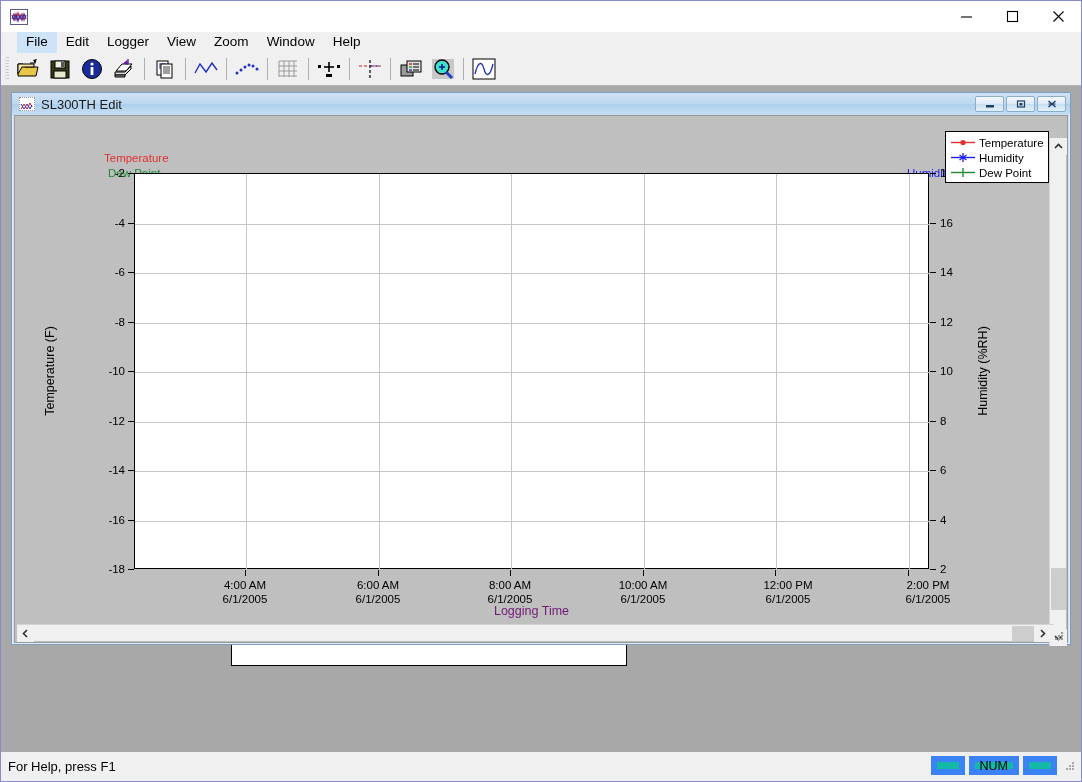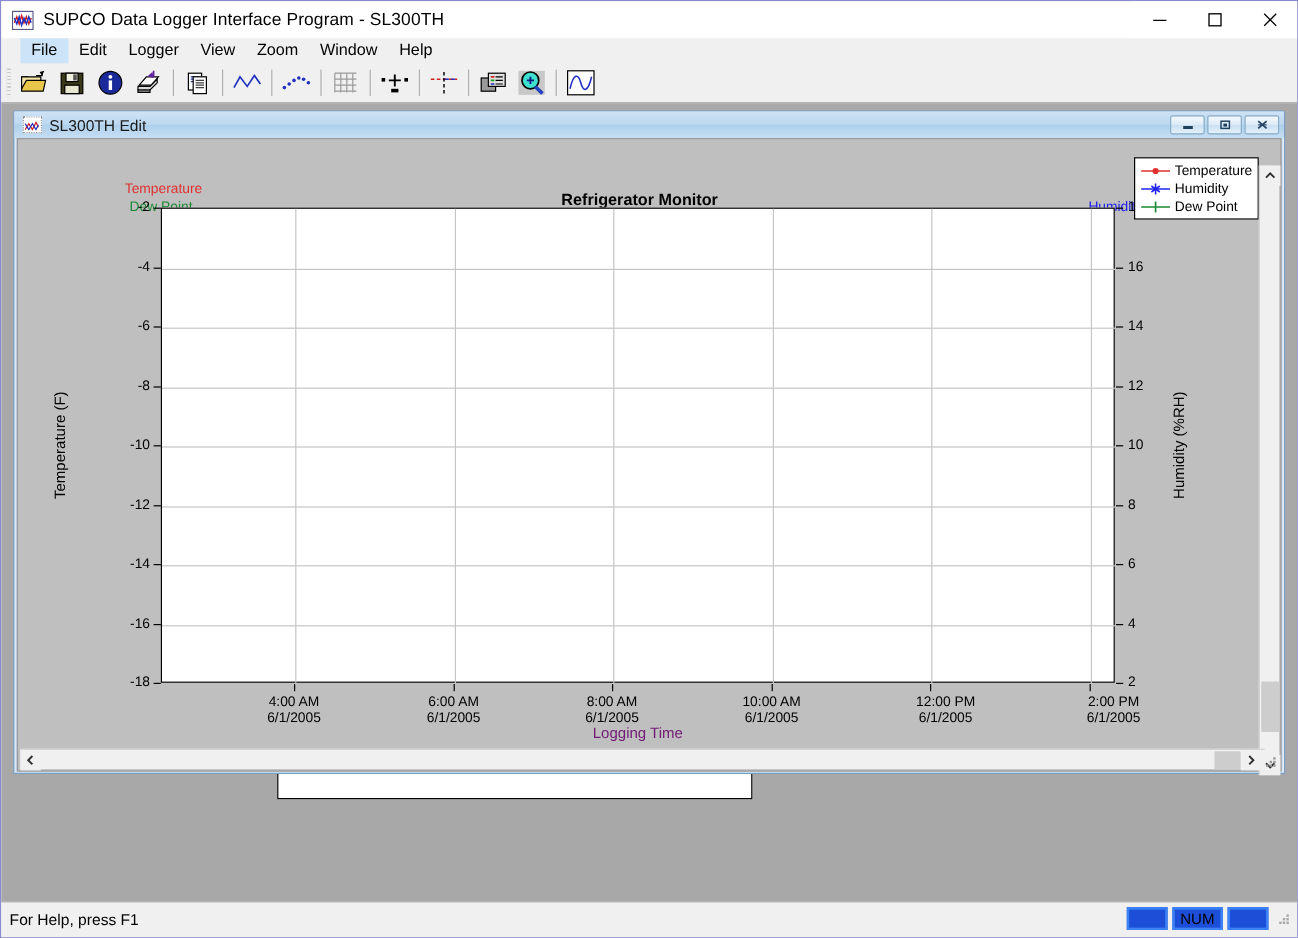--- a/index.html
+++ b/index.html
@@ -294,42 +294,41 @@
   }
   .status-text {
     font-size: 13px; color: #000; margin-left: 7px;
   }
   .status-panes {
     position: absolute; right: 4px; top: 4px;
     display: flex; gap: 4px; align-items: center;
   }
   .status-pane {
     height: 19px; min-width: 34px;
-    border: 2px solid #3b82f6;
-    background: #1d4ed8;
+    border: 6px solid #3b82f6;
+    background: #14b8a6;
     display: flex; align-items: center; justify-content: center;
     font-size: 12.5px; color: #000;
     padding: 0 5px;
   }
   .status-grip { width: 14px; height: 14px; margin-left: 2px; }
 </style>
 </head>
 <body>
 
 <div id="app">
 
   <div class="titlebar">
     <div class="title-icon">
       <svg width="16" height="14" viewBox="0 0 16 14">
         <rect x="0" y="0" width="16" height="14" fill="#fff"></rect>
         <polyline points="1,9 3,4 5,10 7,3 9,9 11,4 13,10 15,5" fill="none" stroke="#d02020" stroke-width="1.2"></polyline>
         <polyline points="1,5 3,10 5,4 7,11 9,5 11,10 13,4 15,9" fill="none" stroke="#2030c0" stroke-width="1.2"></polyline>
       </svg>
     </div>
-    <div class="title-text">SUPCO Data Logger Interface Program - SL300TH</div>
     <div class="wincontrols">
       <div class="wbtn">
         <svg width="13" height="13" viewBox="0 0 13 13">
             <line x1="1" y1="7" x2="12" y2="7" stroke="#000" stroke-width="1.1"></line>
           </svg>
       </div>
       <div class="wbtn">
         <svg width="13" height="13" viewBox="0 0 13 13">
             <rect x="1.5" y="1.5" width="10" height="10" fill="none" stroke="#000" stroke-width="1.1"></rect>
           </svg>
@@ -538,21 +537,20 @@
             </svg>
           </div>
         </div>
       </div>
 
       <div class="mdi-body">
 
         <div class="plot-client">
           <div class="chart-surface">
 
-            <div class="chart-title">Refrigerator Monitor</div>
             <div class="lbl-temp">Temperature</div>
             <div class="lbl-dew">Dew Point</div>
             <div class="lbl-hum">Humidity</div>
 
             <div class="axis-title-left">Temperature (F)</div>
             <div class="axis-title-right">Humidity (%RH)</div>
             <div class="axis-title-x">Logging Time</div>
 
             <div class="plot-area">
               <div id="grid-h">

